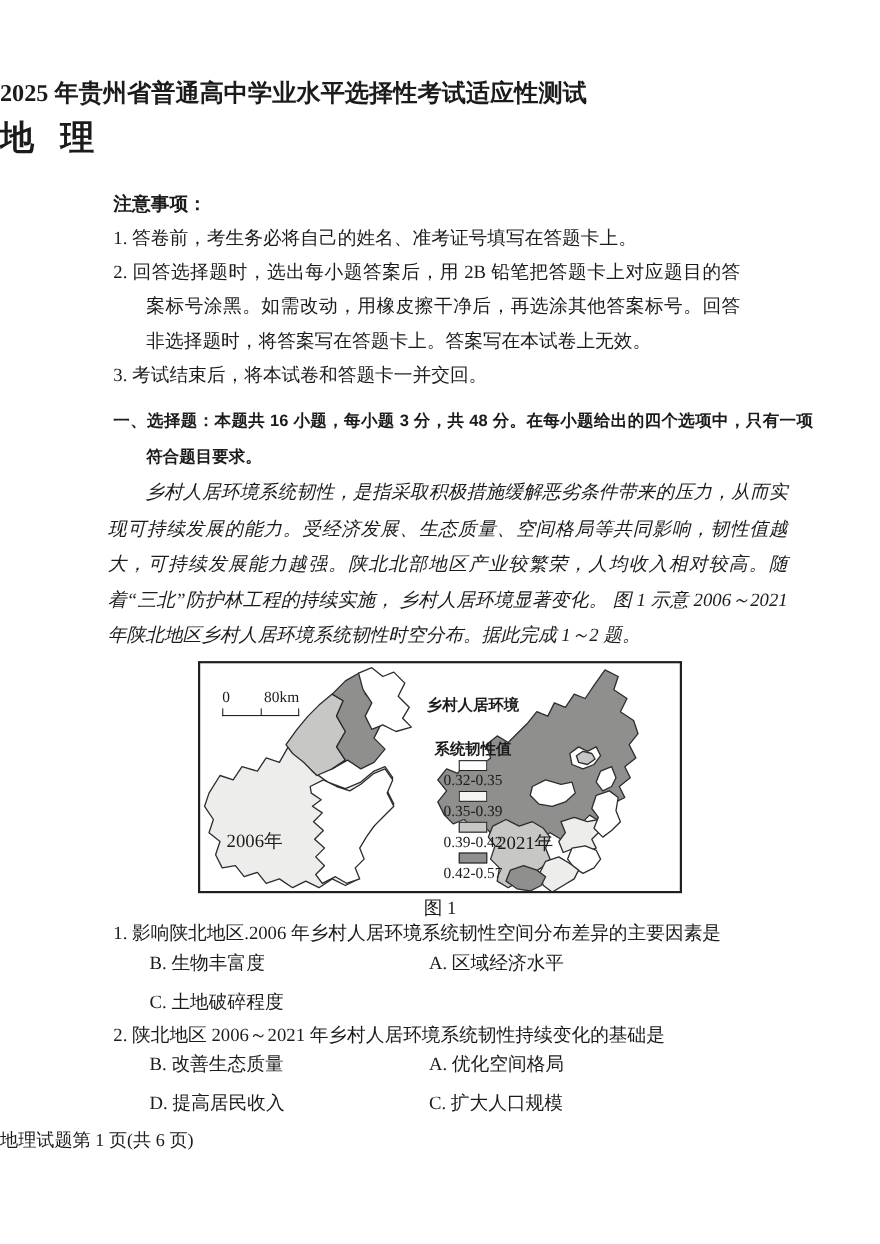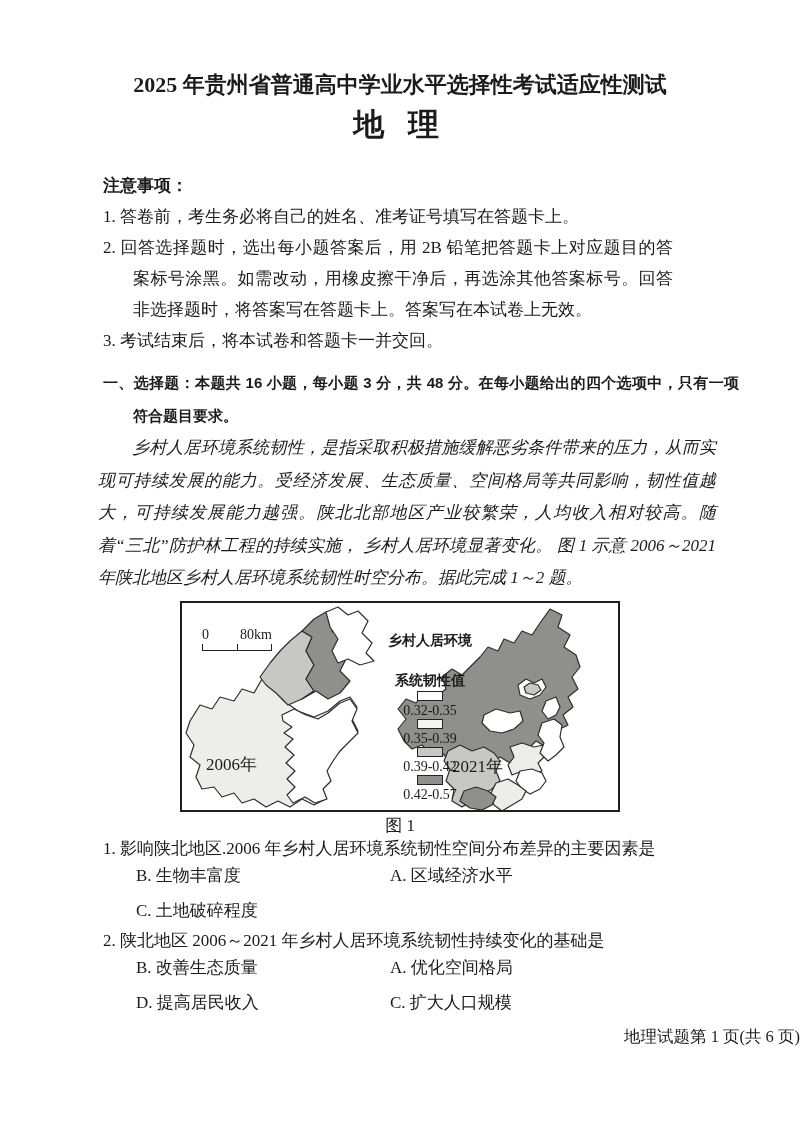--- a/index.html
+++ b/index.html
@@ -1,20 +1,20 @@
 <!DOCTYPE html>
 <html><head>
 <meta charset="utf-8">
 <style>
   html,body{margin:0;padding:0;background:#fff;}
   body{width:800px;height:1131px;position:relative;overflow:hidden;
        font-family:"Liberation Serif","DejaVu Serif",serif;color:#1b1b1b;}
   .abs{position:absolute;}
-  .title1{top:70px;left:0;width:100%;text-align:center;font-size:22px;font-weight:bold;}
-  .title2{top:104px;left:0;width:100%;text-align:center;font-size:31px;font-weight:bold;letter-spacing:8px;}
+  .title1{top:70px;left:0;width:100%;text-align:left;font-size:22px;font-weight:bold;}
+  .title2{top:104px;left:0;width:100%;text-align:left;font-size:31px;font-weight:bold;letter-spacing:8px;}
   .notice{top:170px;left:103px;width:570px;font-size:17px;line-height:31px;}
   .notice-head{font-family:"Liberation Sans","DejaVu Sans",sans-serif;font-weight:bold;}
   .notice-item{padding-left:30px;text-indent:-30px;text-align:justify;}
   .section-head{top:366px;left:103px;width:606px;font-family:"Liberation Sans","DejaVu Sans",sans-serif;
                 font-weight:bold;font-size:15px;line-height:33px;padding-left:30px;text-indent:-30px;text-align:justify;}
   .passage{top:432px;left:98px;width:618px;font-style:italic;font-size:17px;line-height:32.5px;
            text-indent:2em;text-align:justify;}
   .figure{top:601px;left:180px;width:440px;height:211px;border:2px solid #1f1f1f;box-sizing:border-box;background:#fff;}
   .figure svg{position:absolute;left:0;top:0;}
   .scalebar{position:absolute;left:20px;top:24px;width:70px;font-size:14px;}
@@ -27,21 +27,21 @@
                 font-weight:bold;font-size:14px;line-height:16px;margin-top:24px;}
   .legend-row{display:flex;align-items:center;gap:5px;margin-top:3px;font-size:14px;line-height:10px;flex-direction:column;}
   .swatch{width:26px;height:10px;border:1.2px solid #222;box-sizing:border-box;flex:0 0 auto;}
   .year-left{position:absolute;left:24px;top:150px;font-size:17px;}
   .year-right{position:absolute;left:270px;top:152px;font-size:17px;}
   .figcaption{top:814px;left:0;width:100%;text-align:center;font-size:17px;}
   .question{left:103px;width:610px;font-size:17px;line-height:26px;}
   .q1{top:836px;} .q2{top:928px;}
   .opts{left:136px;width:480px;display:grid;grid-template-columns:254px 1fr;font-size:17px;line-height:35px;}
   .opts1{top:858px;} .opts2{top:950px;}
-  .footer{top:1026px;left:0;width:100%;text-align:right;font-size:16.5px;}
+  .footer{top:1026px;left:0;width:100%;text-align:left;font-size:16.5px;}
   .mpath{stroke:#2d2d2d;stroke-width:1.2;stroke-linejoin:round;}
   .f-w{fill:#ffffff}.f-vl{fill:#ededeb}.f-l{fill:#c7c7c5}.f-d{fill:#8f8f8d}
 </style>
 </head>
 <body>
 
 <div class="abs title1">2025 年贵州省普通高中学业水平选择性考试适应性测试</div>
 <div class="abs title2">地 理</div>
 
 <div class="abs notice">

